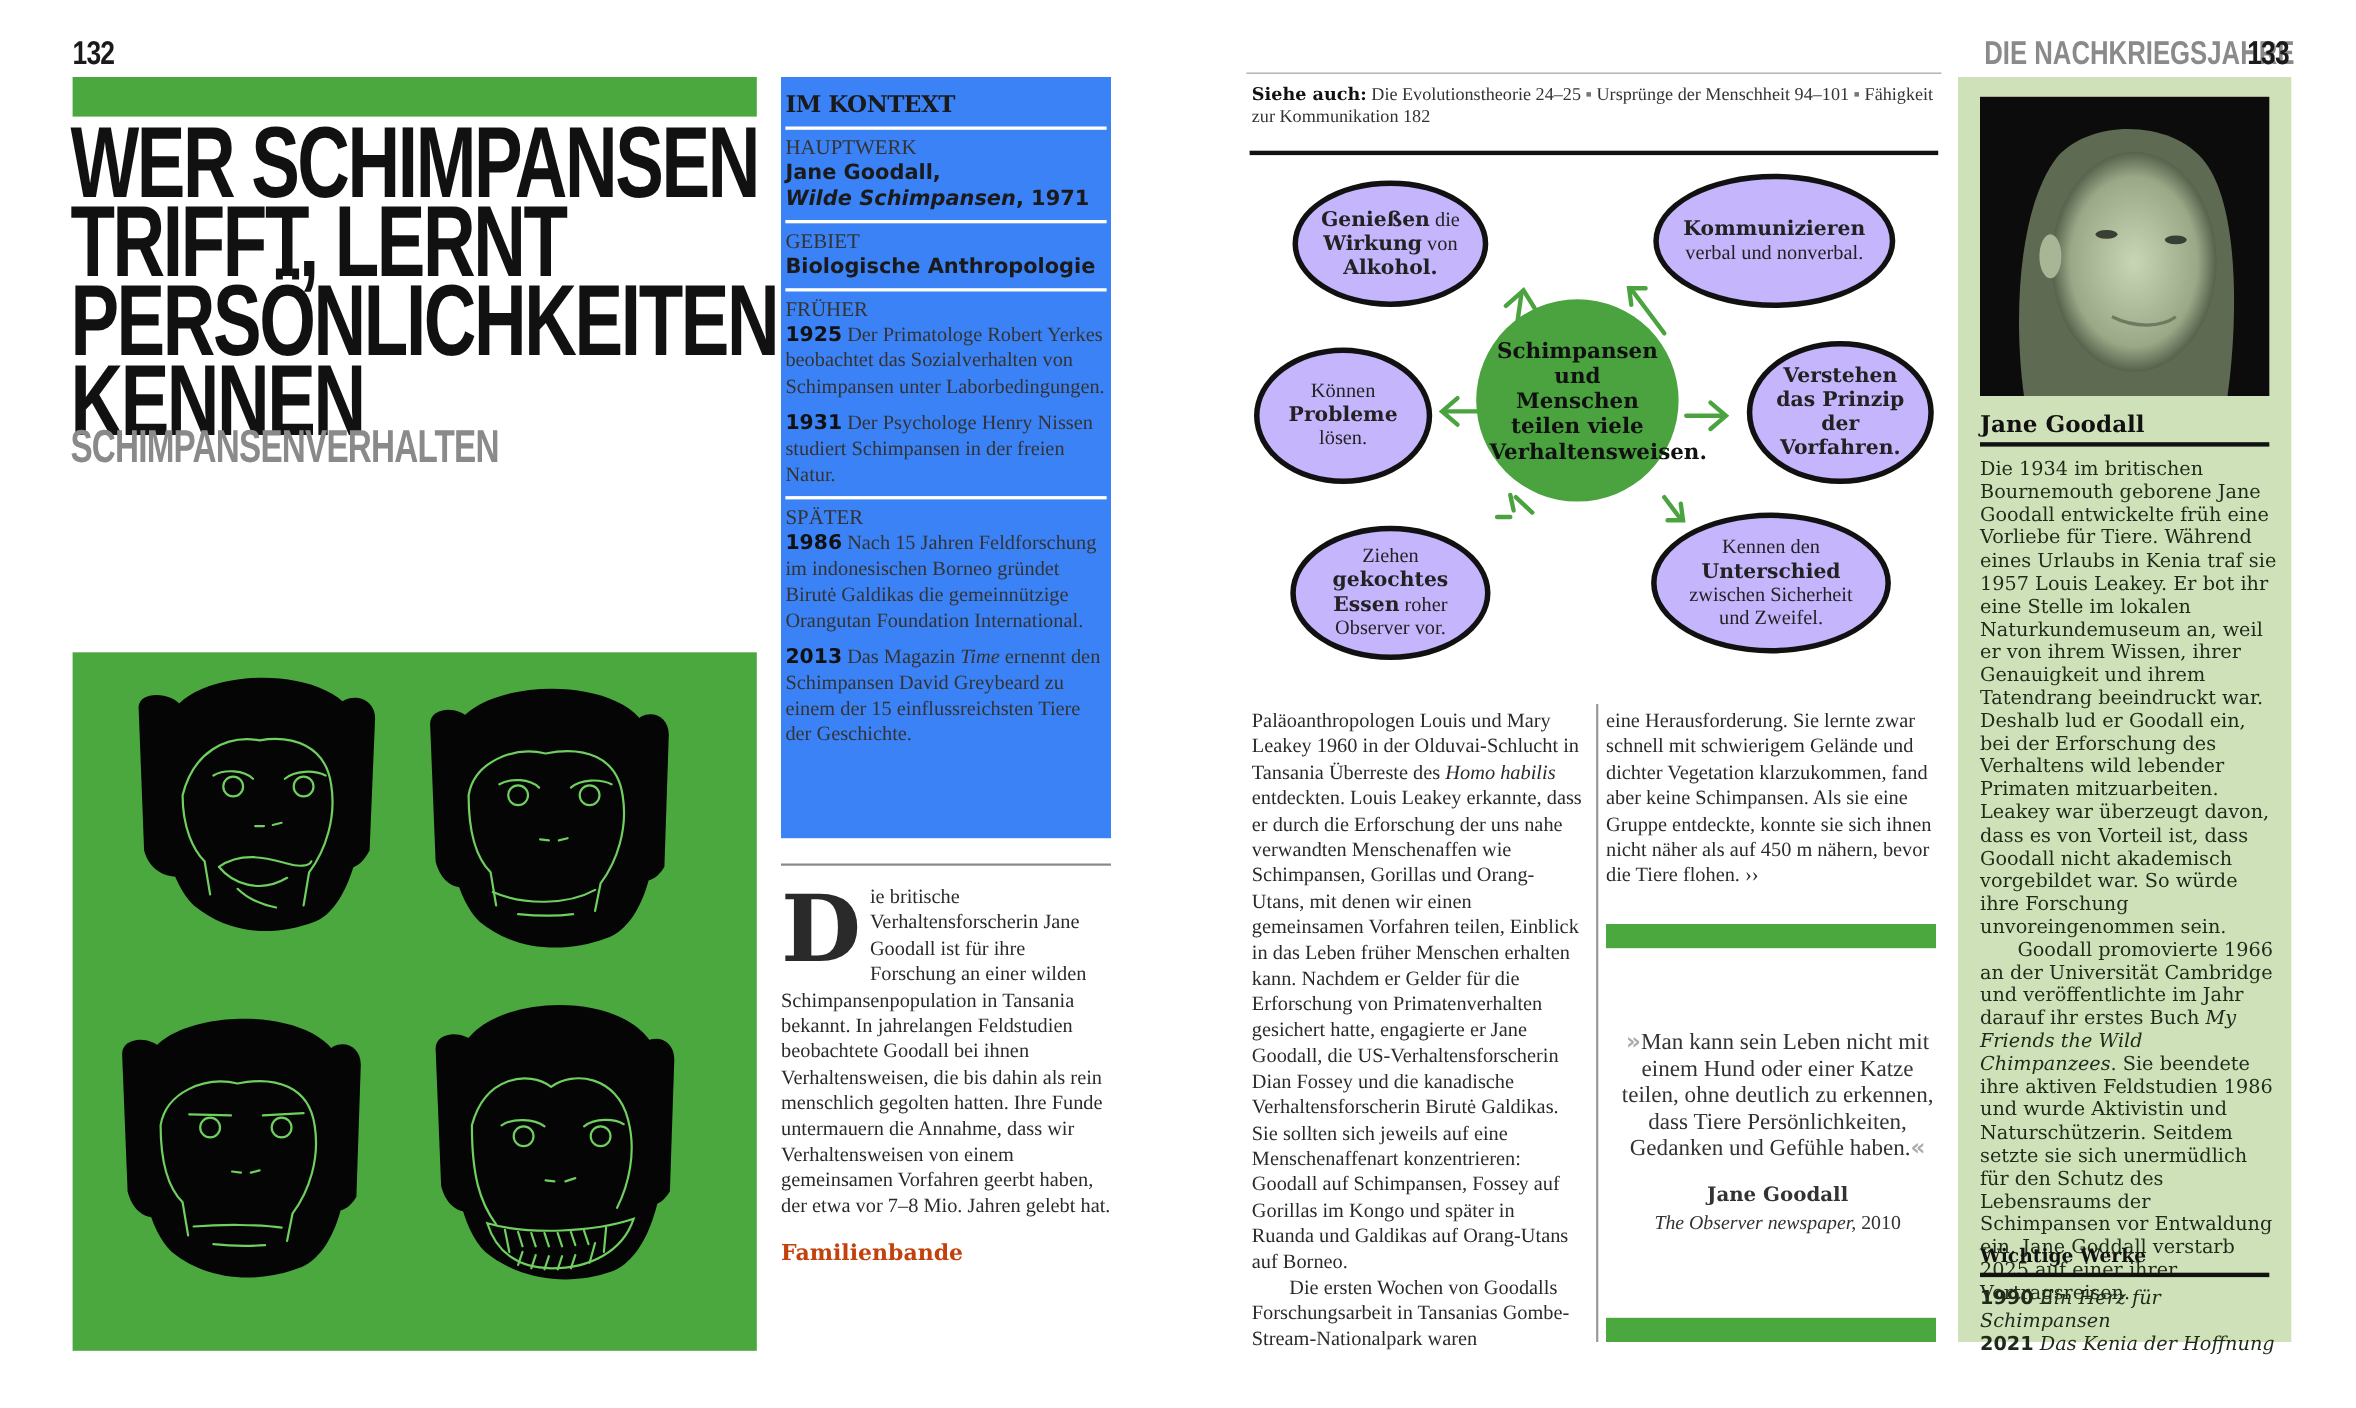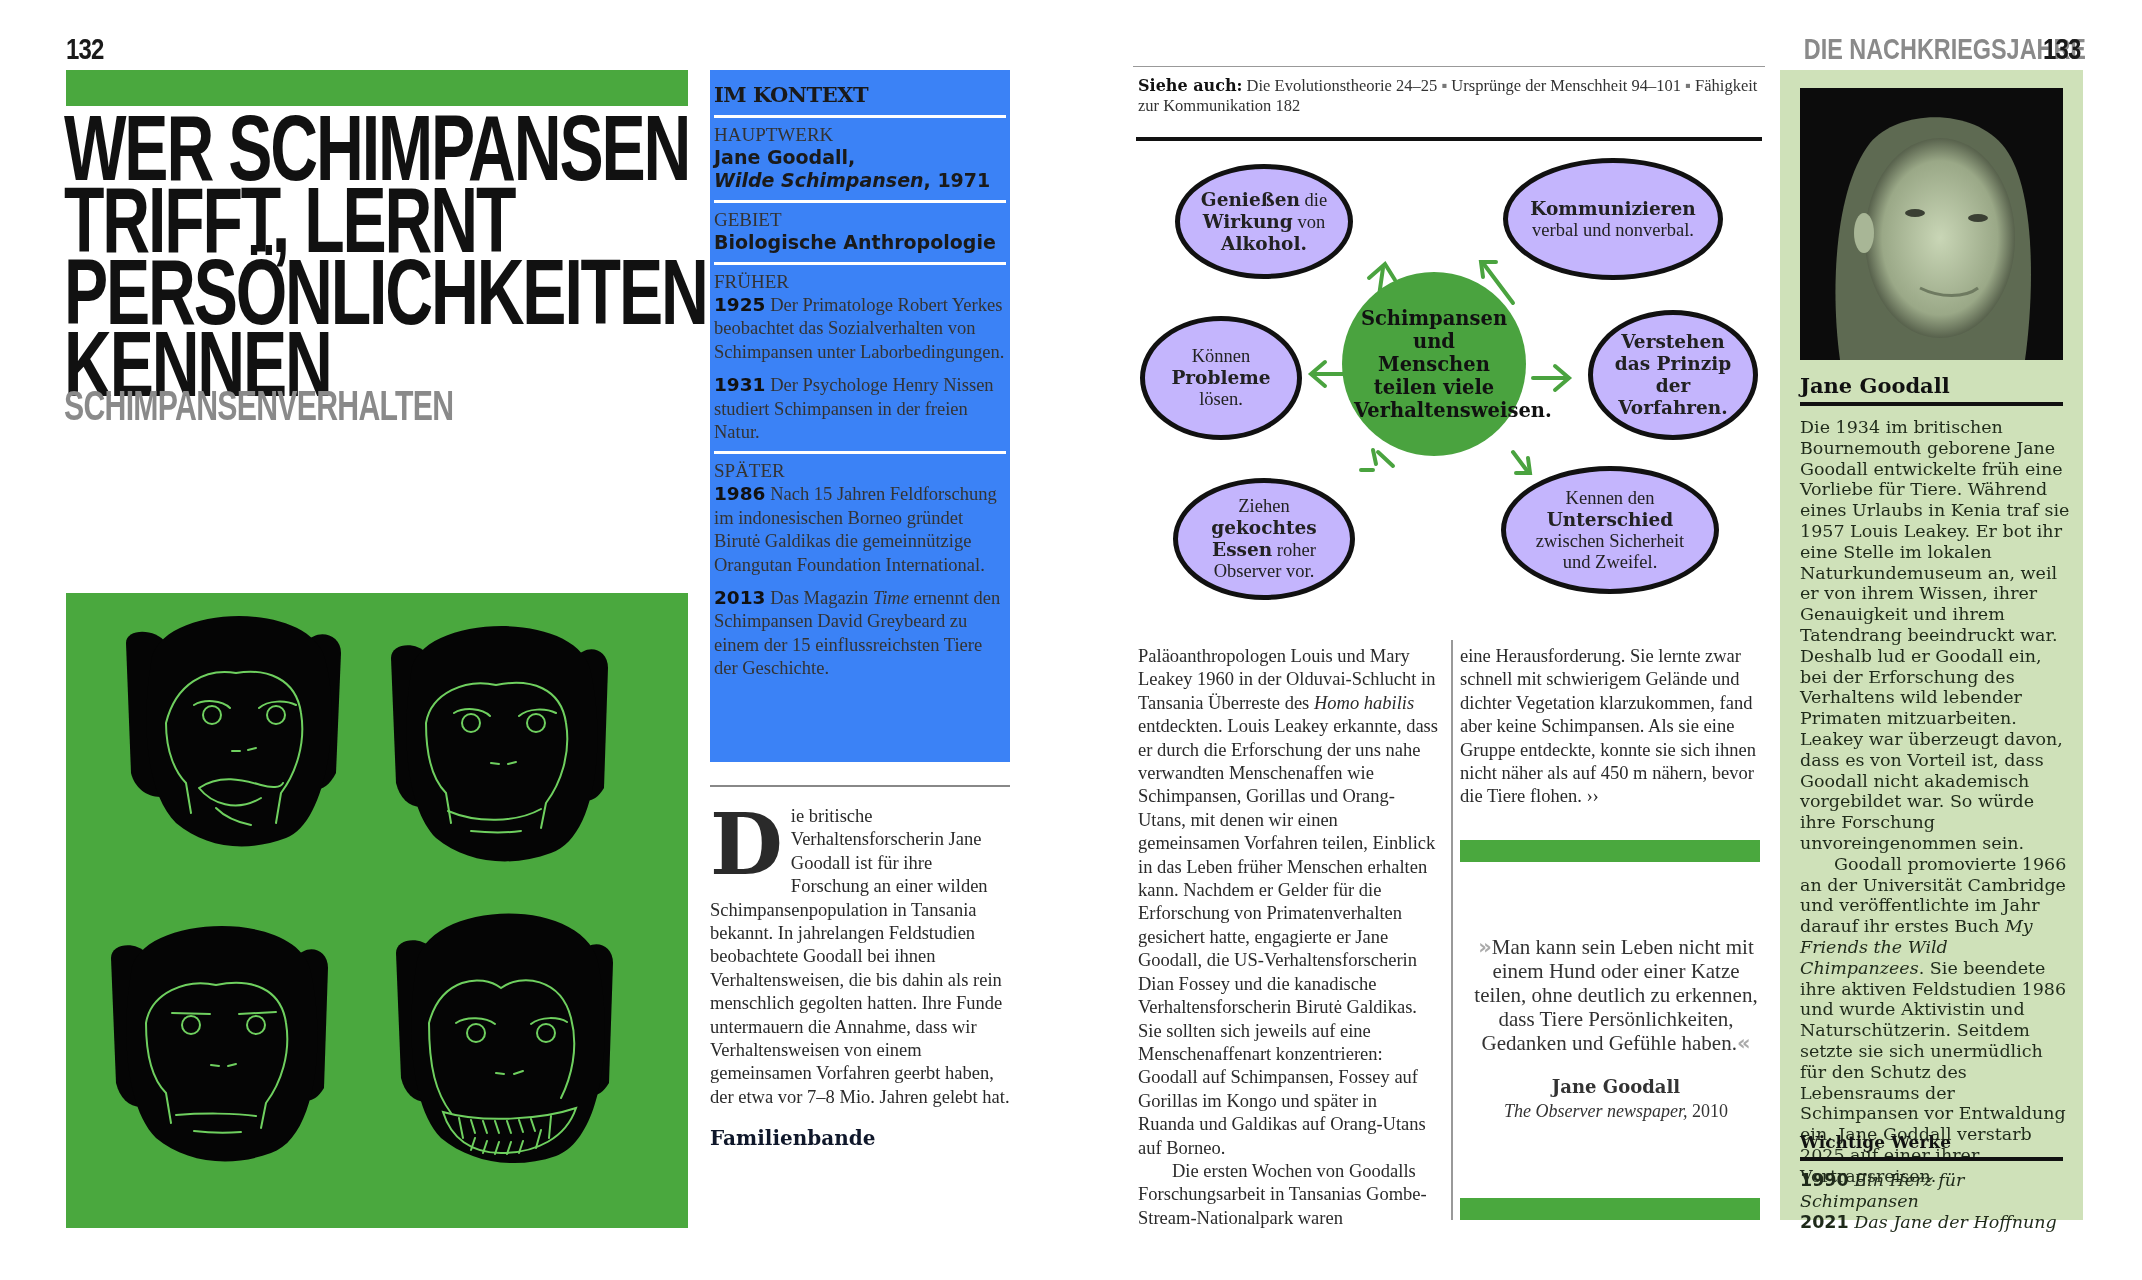--- a/index.html
+++ b/index.html
@@ -125,21 +125,21 @@
   <div class="k-rule" style="margin-top:-2px;"></div>
   <div class="k-label">SPÄTER</div>
   <div class="k-item"><b>1986</b><span> Nach 15 Jahren Feldforschung im indonesischen Borneo gründet Birutė Galdikas die gemeinnützige Orangutan Foundation International.</span></div>
   <div class="k-item"><b>2013</b><span> Das Magazin </span><i>Time</i><span> ernennt den Schimpansen David Greybeard zu einem der 15 einflussreichsten Tiere der Geschichte.</span></div>
 </div>
 
 <div class="abs" style="left:710px;top:785px;width:300px;height:2px;background:#888;"></div>
 
 <div class="abs body-text" style="left:710px;top:805px;width:300px;">
   <p><span class="slab" style="float:left;font-size:84px;line-height:68px;margin:6px 8px 0 0;font-weight:900;">D</span><span>ie britische Verhaltensforscherin Jane Goodall ist für ihre Forschung an einer wilden Schimpansenpopulation in Tansania bekannt. In jahrelangen Feldstudien beobachtete Goodall bei ihnen Verhaltensweisen, die bis dahin als rein menschlich gegolten hatten. Ihre Funde untermauern die Annahme, dass wir Verhaltensweisen von einem gemeinsamen Vorfahren geerbt haben, der etwa vor 7–8 Mio. Jahren gelebt hat.</span></p>
-  <div class="slab" style="font-size:20px;margin-top:18px;color:#0f172a;">Familienbande</div>
+  <div class="slab" style="font-size:20px;margin-top:18px;color:#c2410c;">Familienbande</div>
 </div>
 
 <div class="abs" style="left:1133px;top:66px;width:632px;height:1px;background:#999;"></div>
 <div class="abs" style="left:1138px;top:76px;width:626px;font-size:16.5px;line-height:20px;font-family:'Liberation Serif',serif;color:#333;">
   <b class="slab" style="font-size:16px;color:#111;">Siehe auch:</b>
   <span>Die Evolutionstheorie 24–25</span>
   <span style="color:#777;">▪</span>
   <span>Ursprünge der Menschheit 94–101</span>
   <span style="color:#777;">▪</span>
   <span>Fähigkeit zur Kommunikation 182</span>
@@ -232,14 +232,14 @@
 <div class="abs slab" style="left:1800px;top:373px;font-size:21px;color:#111;">Jane Goodall</div>
 <div class="abs" style="left:1800px;top:402px;width:263px;height:4px;background:#111;"></div>
 <div class="abs side-text" style="left:1800px;top:417px;width:270px;">
   <p>Die 1934 im britischen Bournemouth geborene Jane Goodall entwickelte früh eine Vorliebe für Tiere. Während eines Urlaubs in Kenia traf sie 1957 Louis Leakey. Er bot ihr eine Stelle im lokalen Naturkundemuseum an, weil er von ihrem Wissen, ihrer Genauigkeit und ihrem Tatendrang beeindruckt war. Deshalb lud er Goodall ein, bei der Erforschung des Verhaltens wild lebender Primaten mitzuarbeiten. Leakey war überzeugt davon, dass es von Vorteil ist, dass Goodall nicht akademisch vorgebildet war. So würde ihre Forschung unvoreingenommen sein.</p>
   <p class="indent"><span>Goodall promovierte 1966 an der Universität Cambridge und veröffentlichte im Jahr darauf ihr erstes Buch </span><i>My Friends the Wild Chimpanzees</i><span>. Sie beendete ihre aktiven Feldstudien 1986 und wurde Aktivistin und Naturschützerin. Seitdem setzte sie sich unermüdlich für den Schutz des Lebensraums der Schimpansen vor Entwaldung ein. Jane Goddall verstarb 2025 auf einer ihrer Vortragsreisen.</span></p>
 </div>
 <div class="abs slab" style="left:1800px;top:1132px;font-size:17px;color:#111;">Wichtige Werke</div>
 <div class="abs" style="left:1800px;top:1157px;width:263px;height:4px;background:#111;"></div>
 <div class="abs side-text" style="left:1800px;top:1170px;width:270px;">
   <div><b style="font-family:'DejaVu Sans',sans-serif;">1990</b> <i>Ein Herz für Schimpansen</i></div>
-  <div><b style="font-family:'DejaVu Sans',sans-serif;">2021</b> <i>Das Jane der Hoffnung</i></div>
+  <div><b style="font-family:'DejaVu Sans',sans-serif;">2021</b> <i>Das Kenia der Hoffnung</i></div>
 </div>
 
 </body></html>

